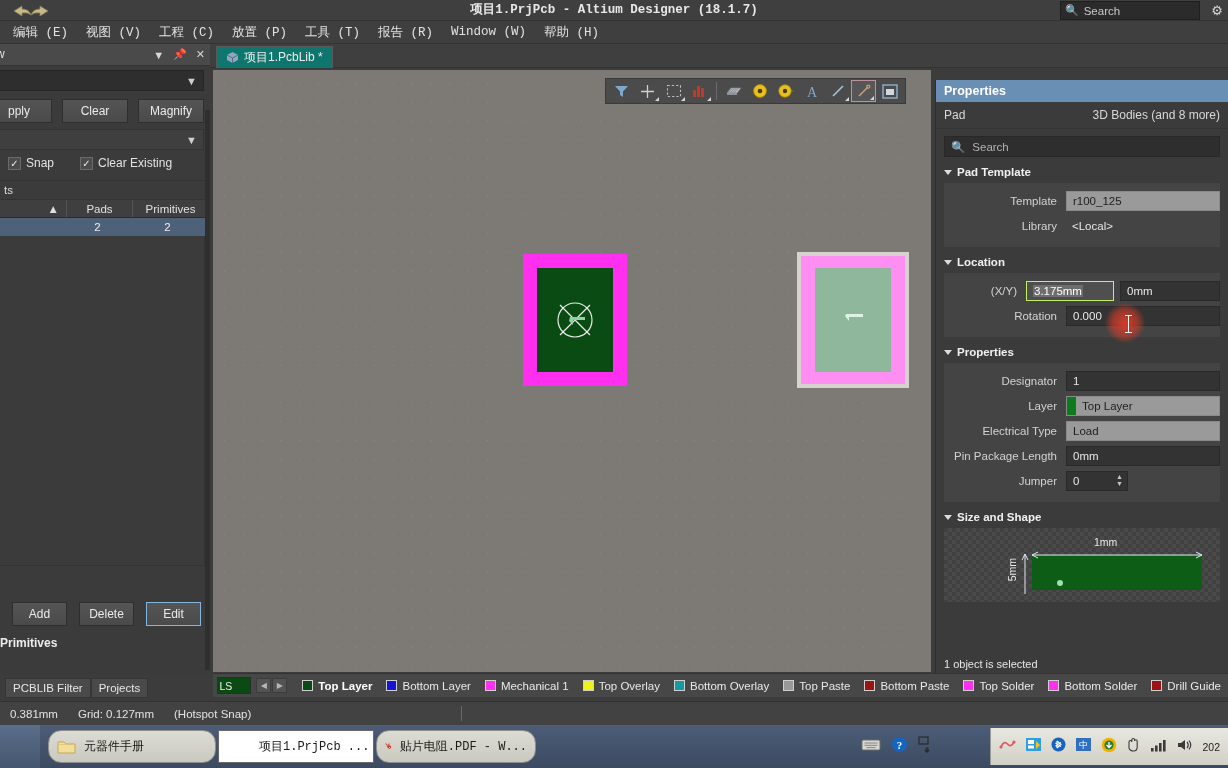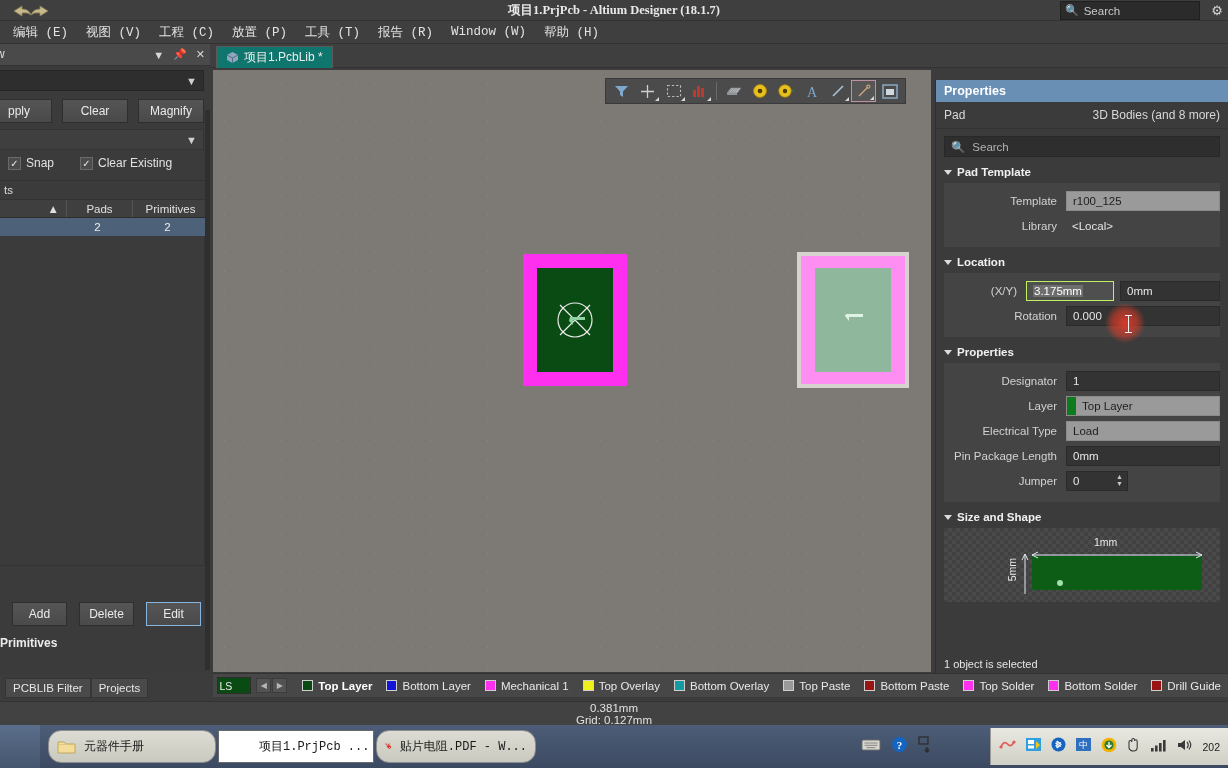--- a/index.html
+++ b/index.html
@@ -17,21 +17,21 @@
     position: absolute; left: 0; top: 0; width: 1228px; height: 21px;
     background: #3f3f3f;
     border-bottom: 1px solid #333;
   }
   .nav-arrows { position: absolute; left: 4px; top: 1px; width: 56px; height: 19px; }
   .nav-arrows svg { display: block; }
   .title-text {
     position: absolute; left: 0; top: 0; width: 1228px; height: 21px;
     text-align: center; line-height: 21px;
     color: #e8e8e8; font-size: 12.5px;
-    font-family: Liberation Serif, serif; font-weight: bold;
+    font-family: Liberation Mono, monospace; font-weight: bold;
     letter-spacing: 0px;
   }
   .global-search {
     position: absolute; right: 28px; top: 1px; width: 140px; height: 19px;
     background: #2b2b2b; border: 1px solid #1f1f1f;
     display: flex; align-items: center; padding-left: 4px; gap: 5px;
   }
   .global-search .lbl { color: #c9c9c9; font-size: 11.5px; }
   .gs-icon { color: #cfcfcf; font-size: 11px; }
   .title-gear { position: absolute; right: 5px; top: 3px; color: #d4d4d4; font-size: 13px; }
@@ -222,21 +222,21 @@
   }
   .layer-item { display: flex; align-items: center; gap: 5px; padding: 0 7px; white-space: nowrap; }
   .layer-sw { width: 11px; height: 11px; border: 1px solid #cfcfcf; }
   .layer-name { color: #e8e8e8; font-size: 11.5px; }
   .layer-item.active .layer-name { font-weight: bold; color: #ffffff; }
 
   
   .statusbar {
     position: absolute; left: 0; top: 701px; width: 1228px; height: 24px;
     background: #424242; border-top: 1px solid #333;
-    display: flex; align-items: center; color: #e2e2e2; font-size: 11.5px; flex-direction: column;
+    display: flex; align-items: center; color: #e2e2e2; font-size: 11.5px;
   }
   .statusbar .seg { padding: 0 10px; }
   .statusbar .divider { width: 1px; height: 15px; background: #6a6a6a; margin-left: 200px; }
 
   
   .props {
     position: absolute; left: 935px; top: 80px; width: 293px; height: 593px;
     background: #3b3b3b; border-left: 1px solid #2e2e2e;
   }
   .props-title {

